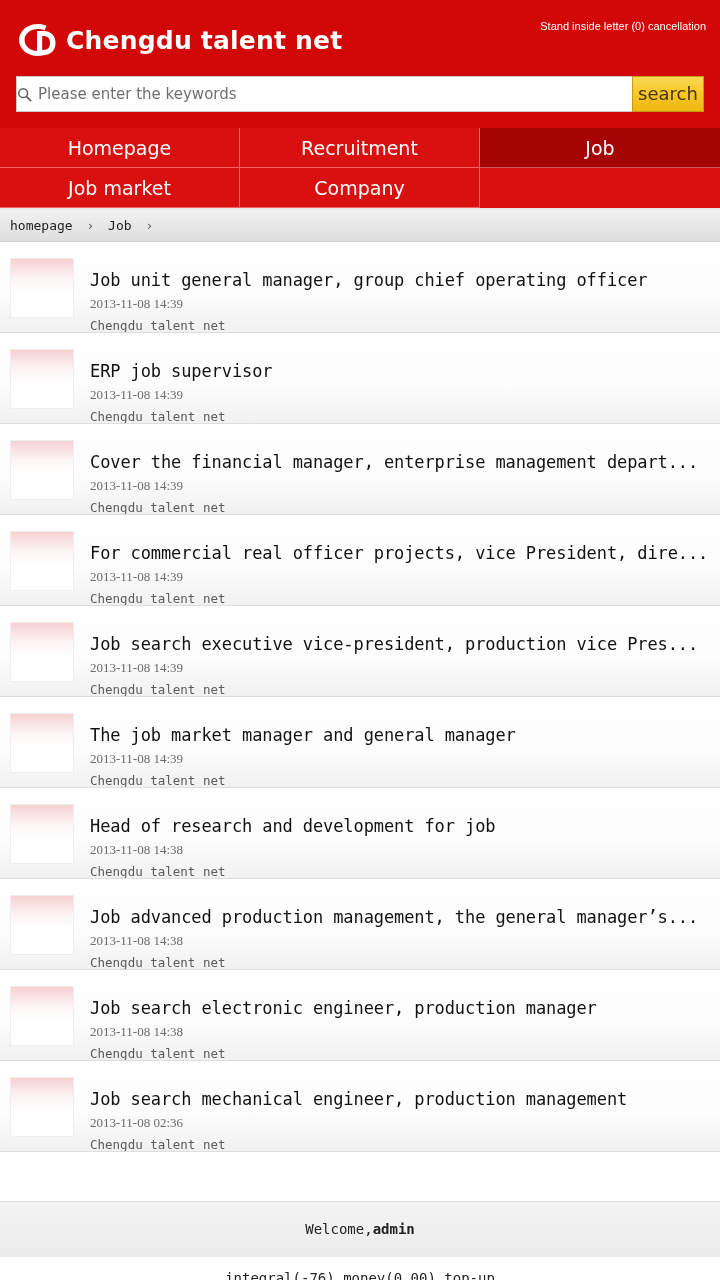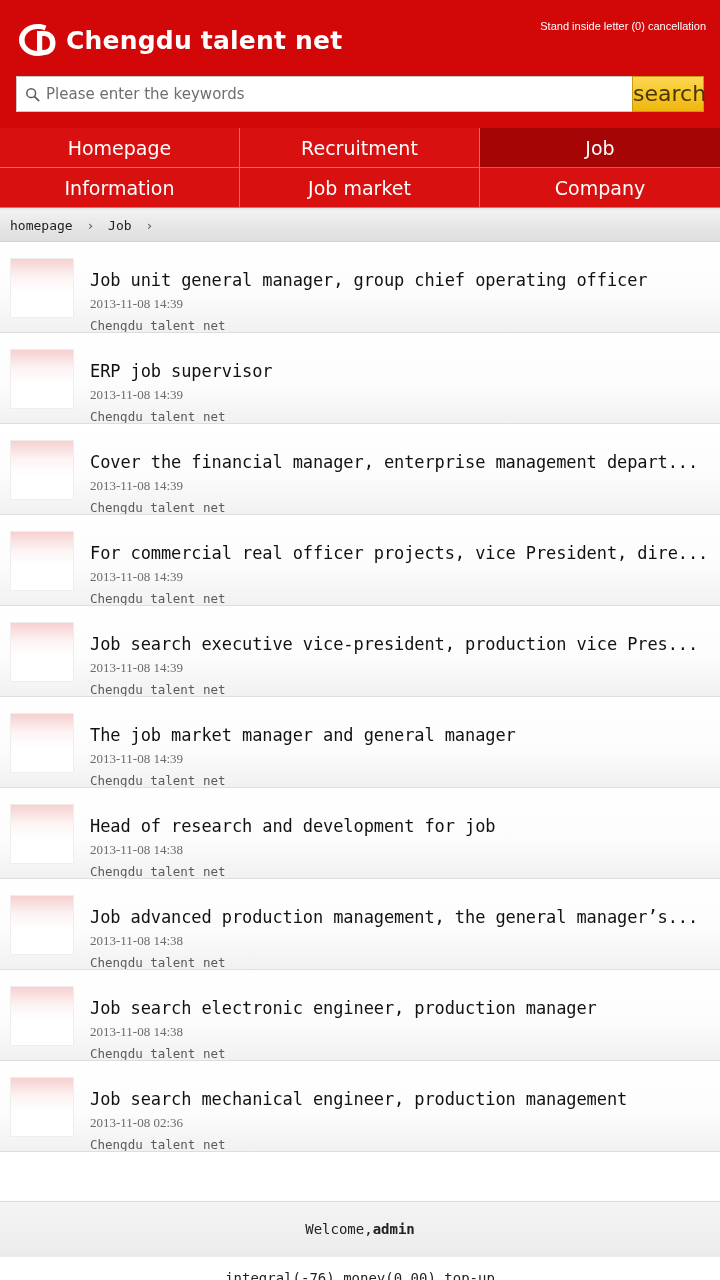--- a/index.html
+++ b/index.html
@@ -63,21 +63,21 @@
     height: 36px;
     display: flex;
   }
   .search-box {
     flex: 1 1 auto;
     background: #ffffff;
     border: 1px solid #c9c9c9;
     border-right: none;
     display: flex;
     align-items: center;
-    padding: 0 8px;
+    padding: 0 0;
     height: 36px;
   }
   .search-icon {
     width: 15px;
     height: 15px;
     flex: 0 0 15px;
     margin-right: 6px;
     display: block;
   }
   .search-input {
@@ -92,21 +92,21 @@
   }
   .search-input::placeholder { color: #6f6f6f; opacity: 1; }
   .search-btn {
     width: 72px;
     height: 36px;
     flex: 0 0 72px;
     border: 1px solid #c79a14;
     background: linear-gradient(180deg, #fbd757 0%, #f7c928 45%, #eeb611 100%);
     color: #4a3404;
     font-family: "DejaVu Sans", sans-serif;
-    font-size: 22px;
+    font-size: 18px;
     cursor: pointer;
     line-height: 34px;
     text-align: center;
   }
 
   
   .nav {
     width: 720px;
     background: #d81010;
     display: grid;
@@ -266,21 +266,20 @@
       <input class="search-input" type="text" placeholder="Please enter the keywords" style="">
     </div>
     <button class="search-btn">search</button>
   </div>
 </div>
 
 <div class="nav">
   <div class="nav-cell">Homepage</div>
   <div class="nav-cell">Recruitment</div>
   <div class="nav-cell active">Job</div>
-  <div class="nav-cell">Information</div>
   <div class="nav-cell">Job market</div>
   <div class="nav-cell">Company</div>
 </div>
 
 <div class="crumb">
   <span class="c-link">homepage</span>
   <span class="sep">›</span>
   <span class="c-link">Job</span>
   <span class="sep">›</span>
 </div>

